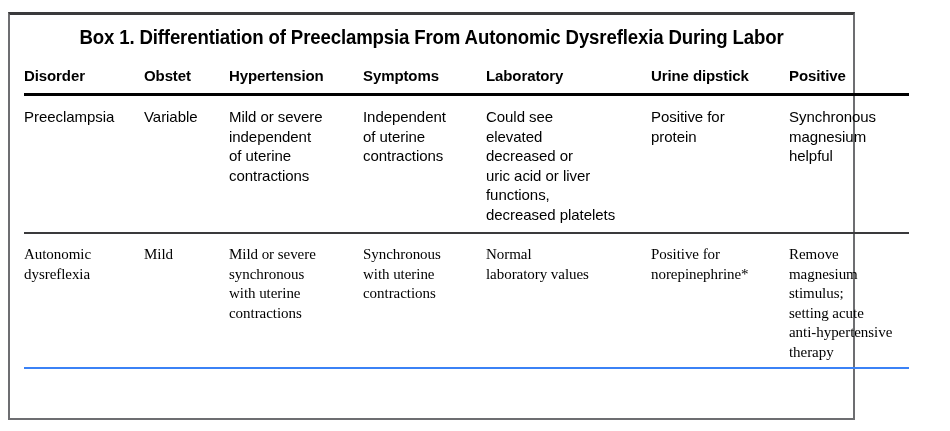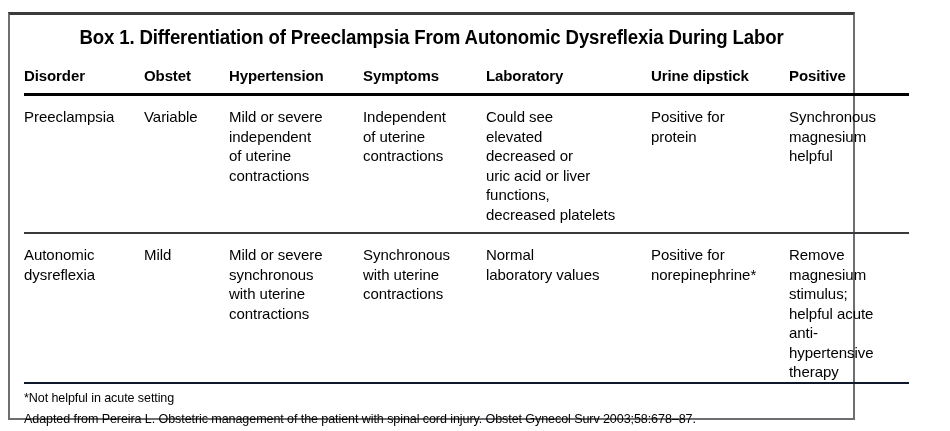--- a/index.html
+++ b/index.html
@@ -81,21 +81,21 @@
     text-align: left;
     vertical-align: top;
     font-size: 15px;
     line-height: 19.5px;
     letter-spacing: -0.05px;
     padding: 11px 8px 0 0;
     margin-left: 12px;
   }
 
   table.grid tr.row-1 td { height: 125px; border-bottom: 2px solid #3a3a3c; }
-  table.grid tr.row-2 td { height: 122px; border-bottom: 2px solid #0f172a; }
+  table.grid tr.row-2 td { height: 122px; border-bottom: 2px solid #3b82f6; font-family: Liberation Serif, serif; }
 
   .cell-line { display: block; }
 
   
   .notes {
     position: absolute;
     left: 14px;
     top: 372px;
     width: 890px;
   }
@@ -198,27 +198,23 @@
               <span class="cell-line">laboratory values</span>
             </td>
           <td>
               <span class="cell-line">Positive for</span>
               <span class="cell-line">norepinephrine*</span>
             </td>
           <td>
               <span class="cell-line">Remove</span>
               <span class="cell-line">magnesium</span>
               <span class="cell-line">stimulus;</span>
-              <span class="cell-line">helpful acute</span>
+              <span class="cell-line">setting acute</span>
               <span class="cell-line">anti-hypertensive</span>
               <span class="cell-line">therapy</span>
             </td>
         </tr>
       </tbody>
     </table>
   </div>
 
-  <div class="notes">
-    <div class="note">*Not helpful in acute setting</div>
-    <div class="note">Adapted from Pereira L. Obstetric management of the patient with spinal cord injury. Obstet Gynecol Surv 2003;58:678–87.</div>
-  </div>
 
 </div>
 
 </body></html>

